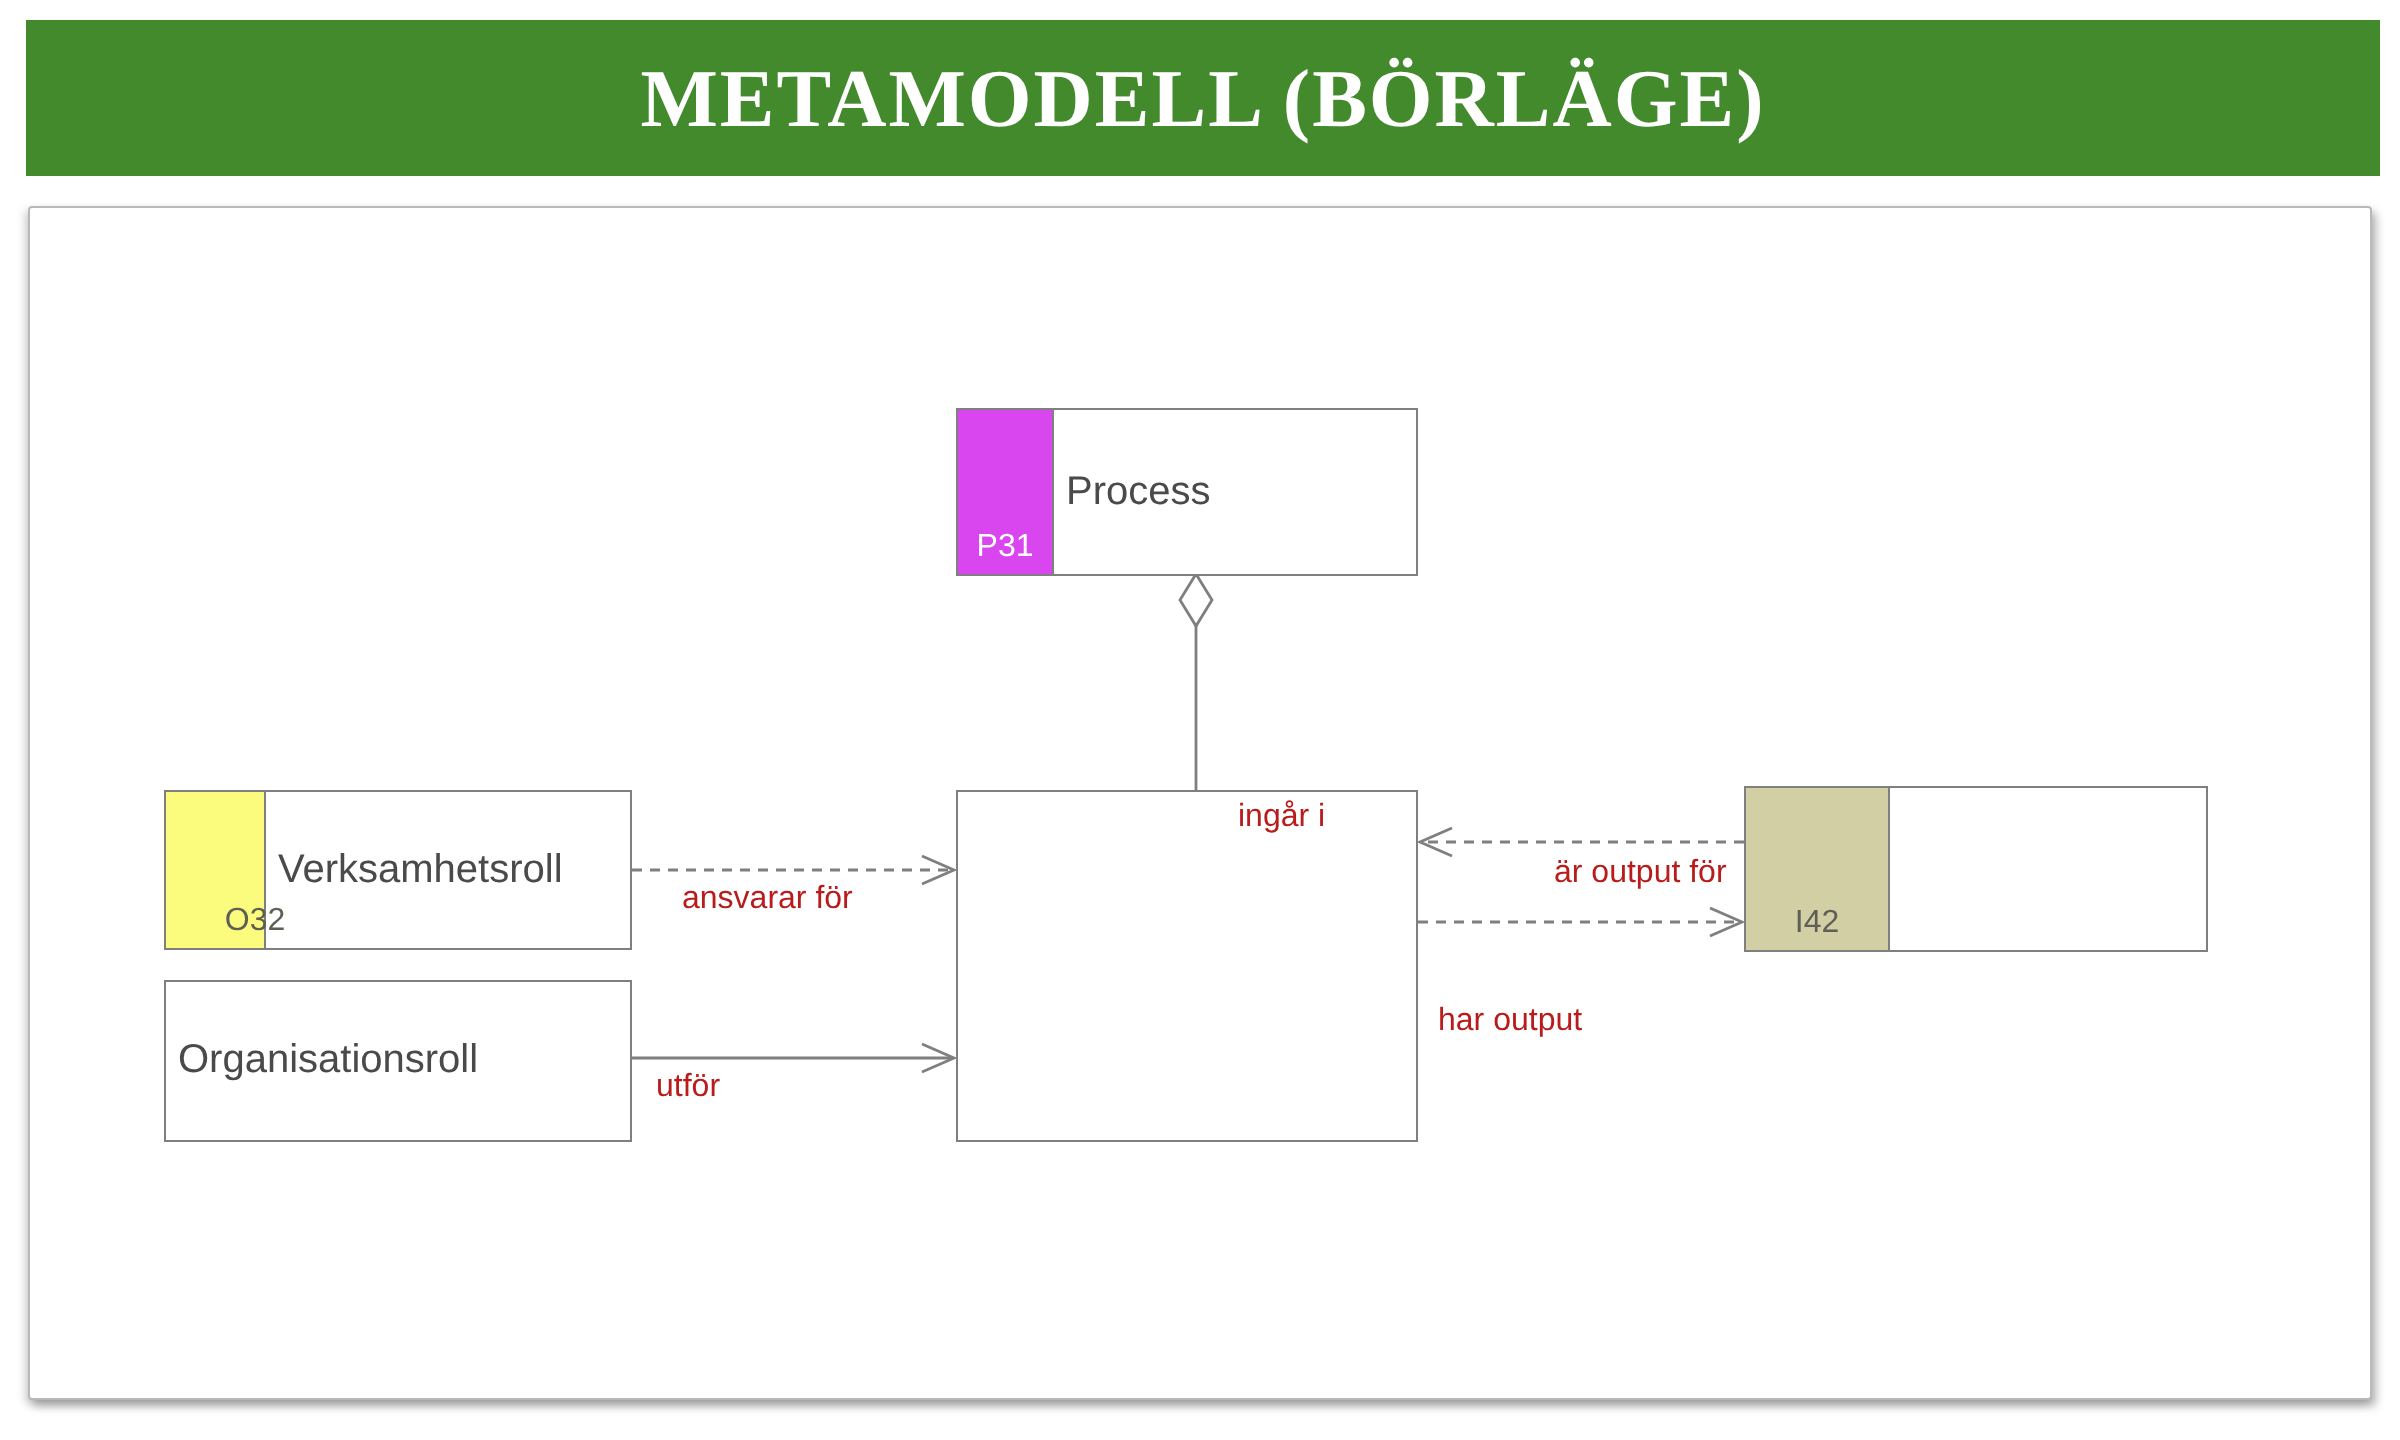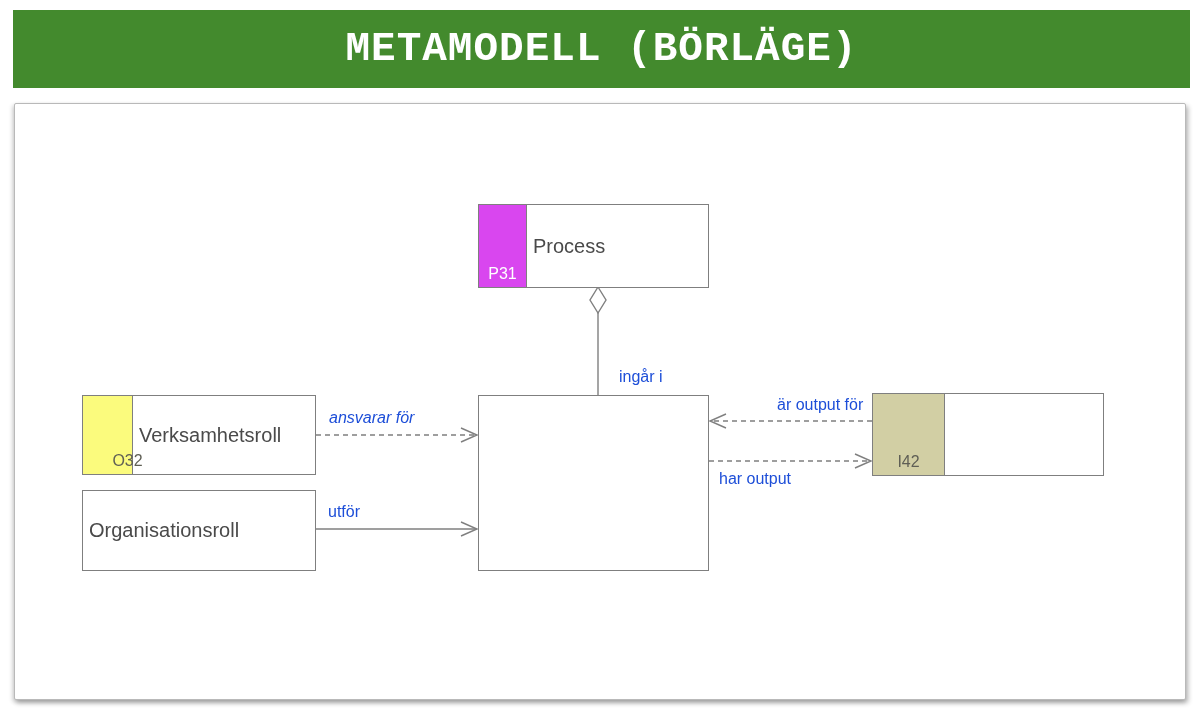--- a/index.html
+++ b/index.html
@@ -6,21 +6,21 @@
   html, body { width: 1200px; height: 720px; background: #ffffff; overflow: hidden; }
   body { font-family: "Liberation Sans", sans-serif; position: relative; }
 
   
   .title-bar {
     position: absolute; left: 13px; top: 10px; width: 1177px; height: 78px;
     background: #438a2d; display: flex; align-items: center; justify-content: center;
   }
   .title-bar h1 {
     color: #ffffff; font-size: 41px; font-weight: 700; letter-spacing: 1px;
-    font-family: Liberation Mono, monospace;
+    font-family: Liberation Serif, serif;
     text-align: center;
   }
 
   
   .panel {
     position: absolute; left: 14px; top: 103px; width: 1172px; height: 597px;
     background: #ffffff; border: 1px solid #b9b9b9; border-radius: 2px;
     box-shadow: 2px 3px 5px rgba(0,0,0,0.30), -2px 2px 4px rgba(0,0,0,0.14);
   }
 
@@ -45,21 +45,21 @@
   .tab-tan { background: #d2cfa4; width: 72px; }
   .tab-id { font-size: 16px; color: #5f5f55; line-height: 1; }
   .tab-id.light { color: #ffffff; }
   .entity .box-body {
     flex: 1 1 auto; display: flex; align-items: center; padding-left: 6px;
   }
   .entity-name { font-size: 20px; color: #4a4a4a; }
 
   
   .rel-label {
-    position: absolute; font-size: 16px; color: #1d4ed8; white-space: nowrap; line-height: 1.1;
+    position: absolute; font-size: 16px; color: #b91c1c; white-space: nowrap; line-height: 1.1; margin-top: 32px;
   }
 </style>
 </head>
 <body>
 
 <div class="title-bar">
   <h1>METAMODELL (BÖRLÄGE)</h1>
 </div>
 
 <div class="panel">
@@ -119,18 +119,18 @@
     </div>
   </div>
 
   <div class="entity" style="left:857px; top:289px; width:232px; height:83px;">
     <div class="tab tab-tan">
       <span class="tab-id">I42</span>
     </div>
   </div>
 
   <span class="rel-label" style="left:604px; top:264px;">ingår i</span>
-  <span class="rel-label" style="left:314px; top:305px;font-style:italic;">ansvarar för</span>
+  <span class="rel-label" style="left:326px; top:305px;">ansvarar för</span>
   <span class="rel-label" style="left:313px; top:399px;">utför</span>
   <span class="rel-label" style="left:762px; top:292px;">är output för</span>
   <span class="rel-label" style="left:704px; top:366px;">har output</span>
 
 </div>
 
 </body></html>

